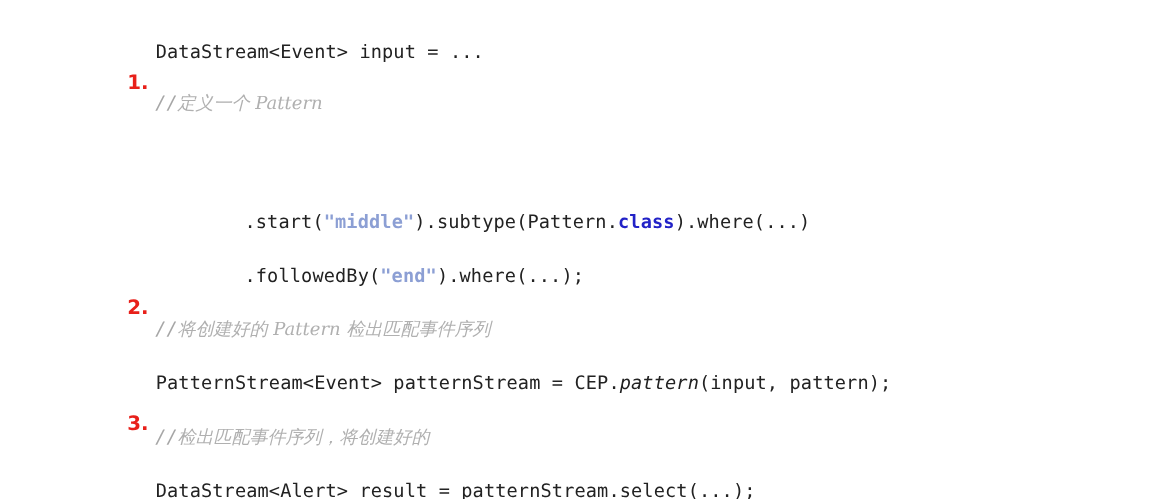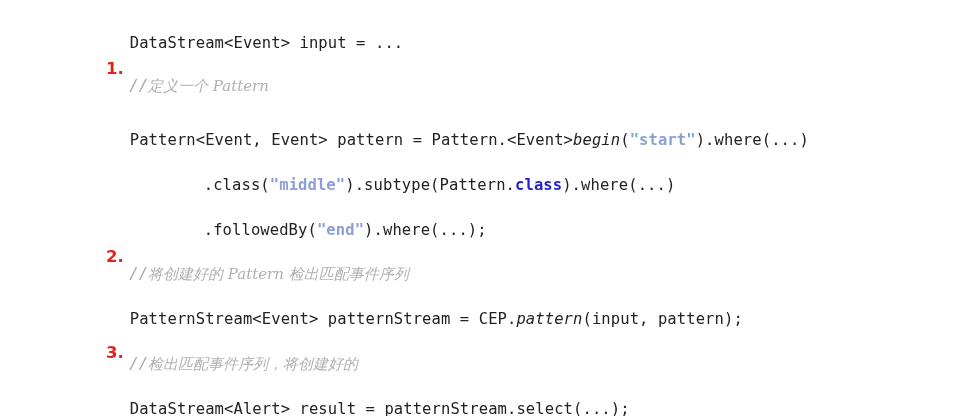--- a/index.html
+++ b/index.html
@@ -76,26 +76,23 @@
 
   <div class="code-line" style="left:92px; top:10px;">
     <span class="tok-plain">DataStream&lt;Event&gt; input = ...</span>
   </div>
 
   <div class="comment-line" style="left:92px; top:53px;">
     <span class="comment-slashes">//</span><span class="comment-text">定义一个 Pattern</span>
     <span class="marker-num" style="left:14px; top:8px;">1.</span>
   </div>
 
-  <div class="code-line" style="left:92px; top:107px;">
-    <span class="tok-plain">Pattern&lt;Event, Event&gt; pattern = Pattern.&lt;Event&gt;</span><span class="tok-method">begin</span><span class="tok-plain">(</span><span class="tok-string">"start"</span><span class="tok-plain">).where(...)</span>
-  </div>
 
   <div class="code-line" style="left:166px; top:152px;">
-    <span class="tok-plain">.class(</span><span class="tok-string">"middle"</span><span class="tok-plain">).subtype(Pattern.</span><span class="tok-keyword">class</span><span class="tok-plain">).where(...)</span>
+    <span class="tok-plain">.start(</span><span class="tok-string">"middle"</span><span class="tok-plain">).subtype(Pattern.</span><span class="tok-keyword">class</span><span class="tok-plain">).where(...)</span>
   </div>
 
   <div class="code-line" style="left:166px; top:197px;">
     <span class="tok-plain">.followedBy(</span><span class="tok-string">"end"</span><span class="tok-plain">).where(...);</span>
   </div>
 
   <div class="comment-line" style="left:92px; top:241px;">
     <span class="comment-slashes">//</span><span class="comment-text">将创建好的 Pattern 检出匹配事件序列</span>
     <span class="marker-num" style="left:14px; top:8px;">2.</span>
   </div>

